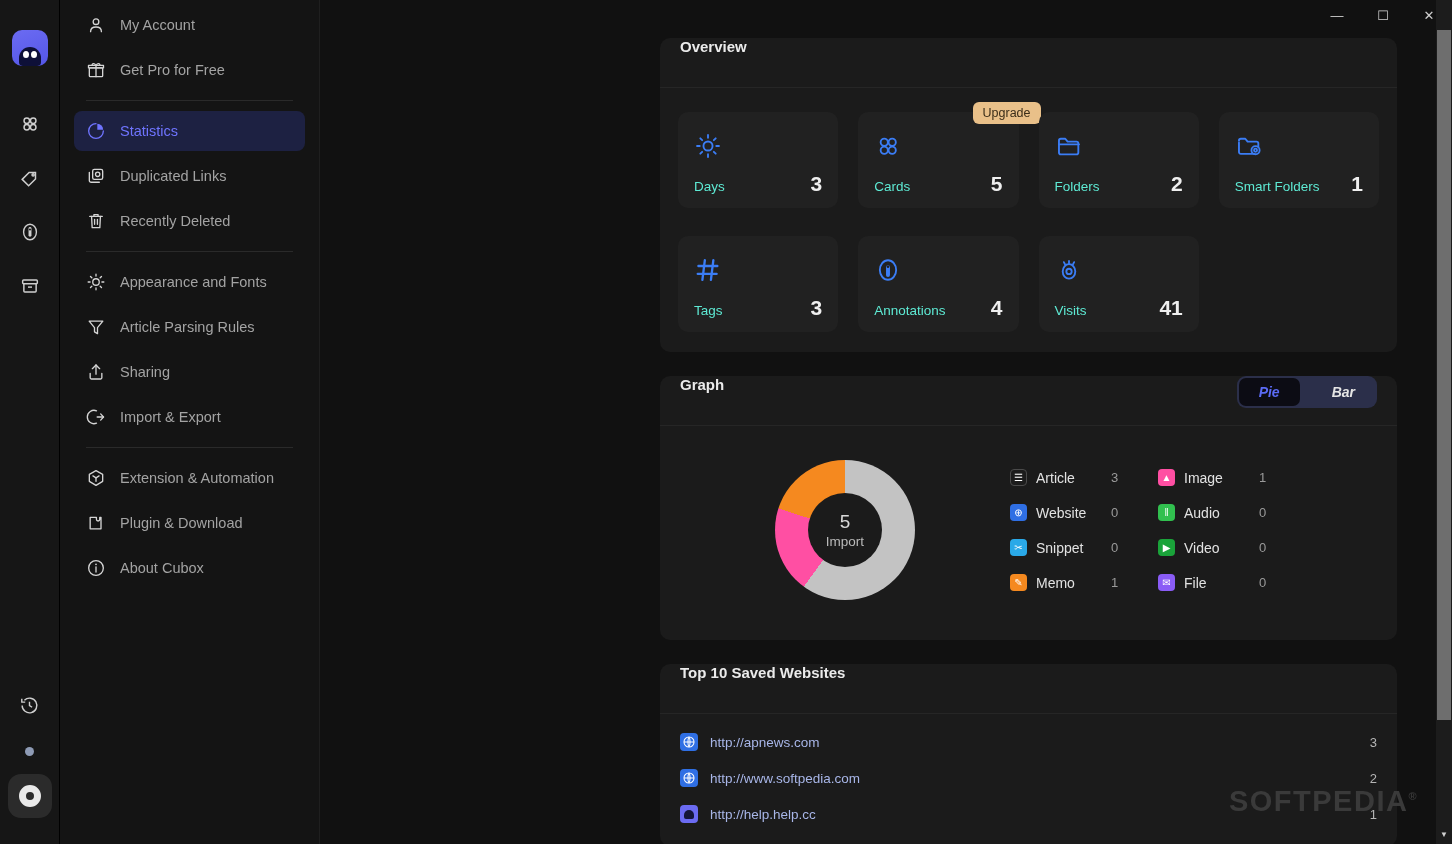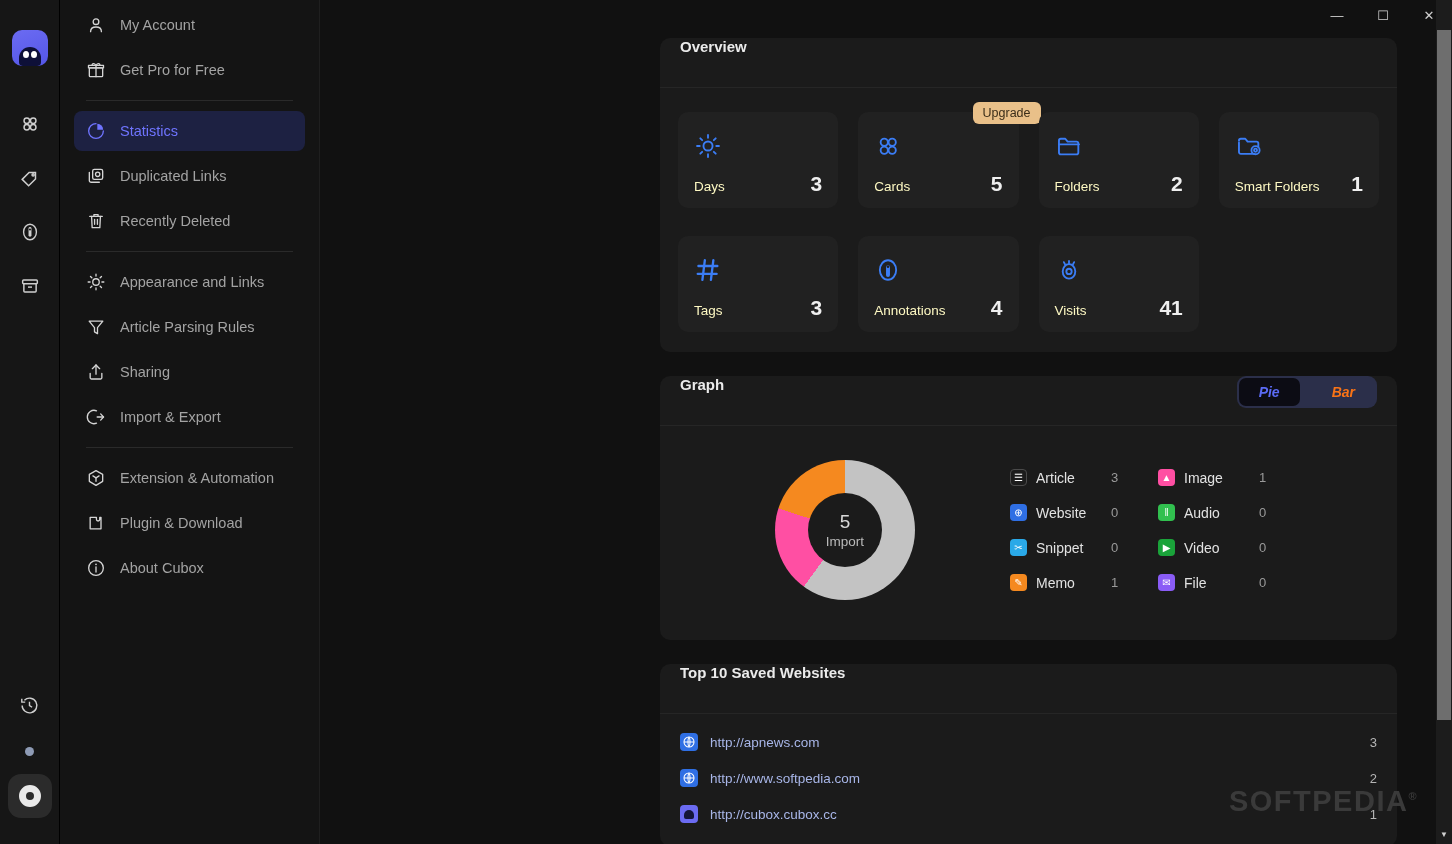--- a/index.html
+++ b/index.html
@@ -85,34 +85,34 @@
 
   
   .ov-body { padding: 16px 18px 20px; }
   .ov-grid { display: grid; grid-template-columns: repeat(4, 1fr); gap: 20px; }
   .ov-card {
     position: relative; background: #212121; border-radius: 10px;
     height: 96px; padding: 14px 16px 12px; cursor: pointer; margin-top: 8px;
   }
   .ov-icon { height: 40px; display: flex; align-items: center; color: #3b7df5; }
   .ov-foot { display: flex; align-items: baseline; justify-content: space-between; margin-top: 6px; }
-  .ov-label { font-size: 13.5px; color: #fef9c3; }
+  .ov-label { font-size: 13.5px; color: #5eead4; }
   .ov-value { font-size: 21px; font-weight: 700; color: #efefef; }
   .badge {
     position: absolute; top: -10px; right: -22px;
     background: #e9c089; color: #3a2d19; font-size: 12.5px;
     padding: 4px 10px; border-radius: 6px; font-weight: 400; cursor: pointer;
   }
 
   
   .seg {
     display: flex; background: #2b2f4a; border-radius: 9px; padding: 2px; gap: 12px; font-style: italic;
   }
   .seg div {
-    padding: 6px 20px; font-size: 14px; font-weight: 700; color: #f97316;
+    padding: 6px 20px; font-size: 14px; font-weight: 700; color: #e5e5e5;
     border-radius: 7px; cursor: pointer;
   }
   .seg div.on { background: #0c0c14; color: #5b6bf5; }
   .graph-body { display: flex; align-items: center; padding: 34px 20px 40px; }
   .donut-wrap { width: 330px; display: flex; justify-content: center; }
   .donut { position: relative; width: 140px; height: 140px; }
   .donut .hole {
     position: absolute; inset: 33px; border-radius: 50%; background: #1b1b1b;
     display: flex; flex-direction: column; align-items: center; justify-content: center;
   }
@@ -261,21 +261,21 @@
           <span>Recently Deleted</span>
         </div>
         <div class="nav-sep"></div>
         <div class="nav-item">
           <span class="ico">
             <svg width="20" height="20" viewBox="0 0 24 24" fill="none" stroke="currentColor" stroke-width="1.6" stroke-linecap="round" stroke-linejoin="round">
               <circle cx="12" cy="12" r="3.9"></circle>
               <path d="M12 2.6v2.3M12 19.1v2.3M2.6 12h2.3M19.1 12h2.3M5.4 5.4l1.6 1.6M17 17l1.6 1.6M18.6 5.4 17 7M7 17l-1.6 1.6"></path>
             </svg>
           </span>
-          <span>Appearance and Links</span>
+          <span>Appearance and Fonts</span>
         </div>
         <div class="nav-item">
           <span class="ico">
             <svg width="20" height="20" viewBox="0 0 24 24" fill="none" stroke="currentColor" stroke-width="1.6" stroke-linecap="round" stroke-linejoin="round">
               <path d="M3.8 5h16.4 l-6.4 7.8 V20 l-3.6-2.2 v-5z"></path>
             </svg>
           </span>
           <span>Article Parsing Rules</span>
         </div>
         <div class="nav-item">
@@ -524,21 +524,21 @@
                   <path d="M3.4 12h17.2M12 3.4c2.4 2.6 2.4 14.6 0 17.2M12 3.4c-2.4 2.6-2.4 14.6 0 17.2"></path>
                 </svg>
               </span>
               <span class="site-url">http://www.softpedia.com</span>
               <span class="site-ct">2</span>
             </div>
             <div class="site-row">
               <span class="site-ico cubox">
                 <span style="display:block;width:10px;height:9px;background:#14153a;border-radius:5px 5px 2px 2px"></span>
               </span>
-              <span class="site-url">http://cubox.cubox.cc</span>
+              <span class="site-url">http://help.help.cc</span>
               <span class="site-ct">1</span>
             </div>
           </div>
       </div>
 
     </div>
 
     <div class="watermark">
       <span>SOFTPEDIA</span><sup>®</sup>
     </div>

